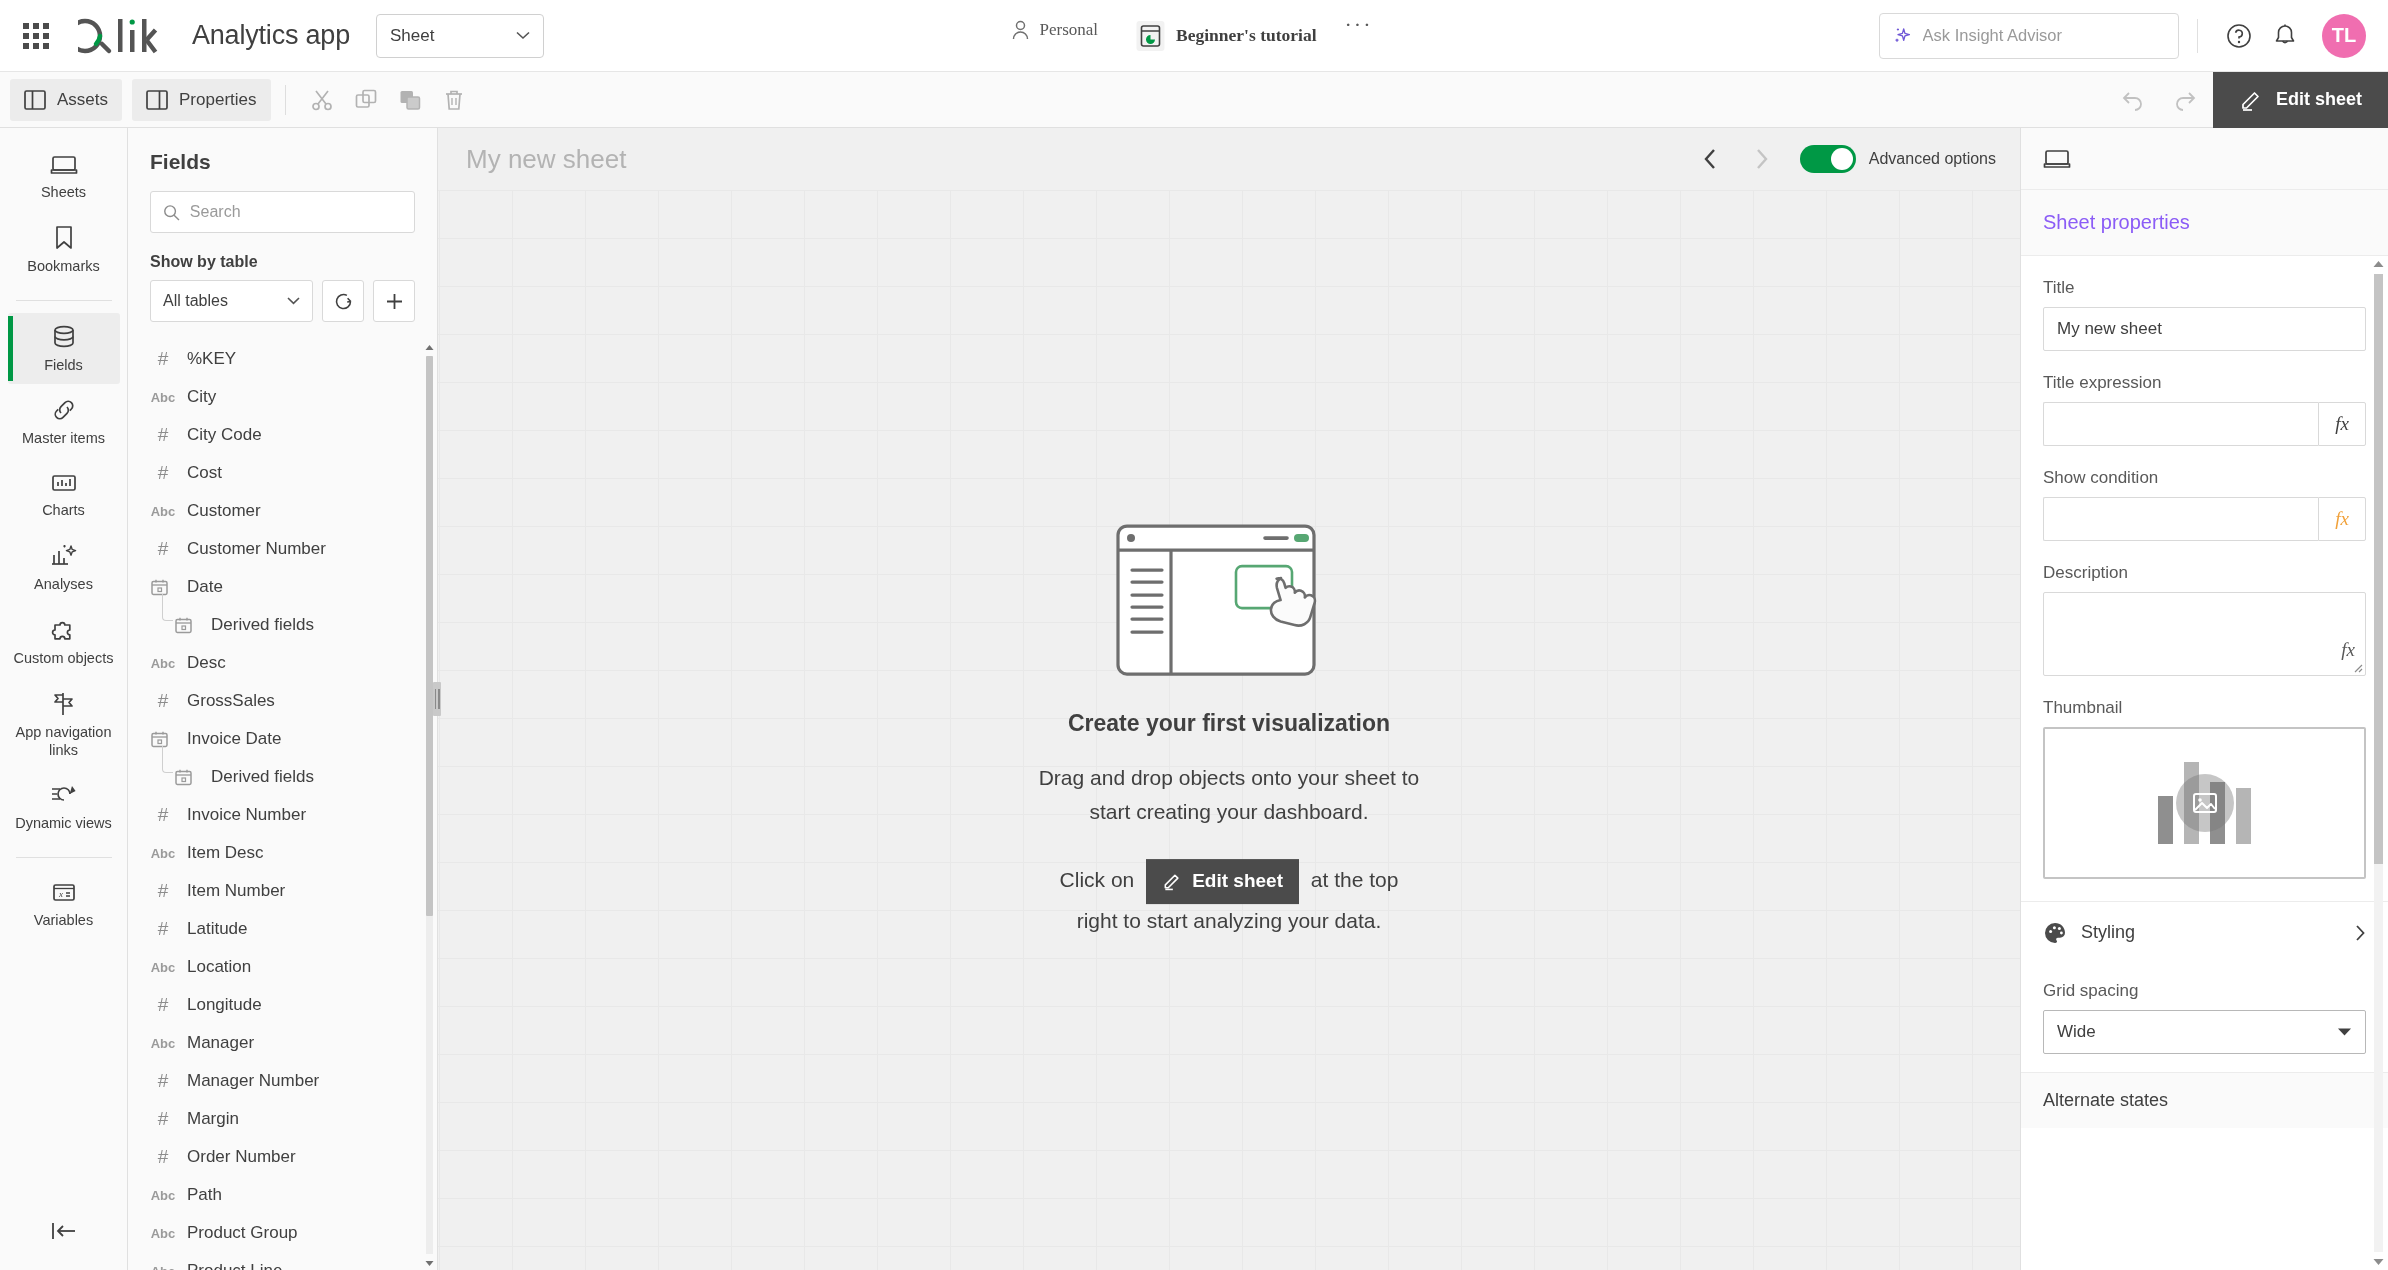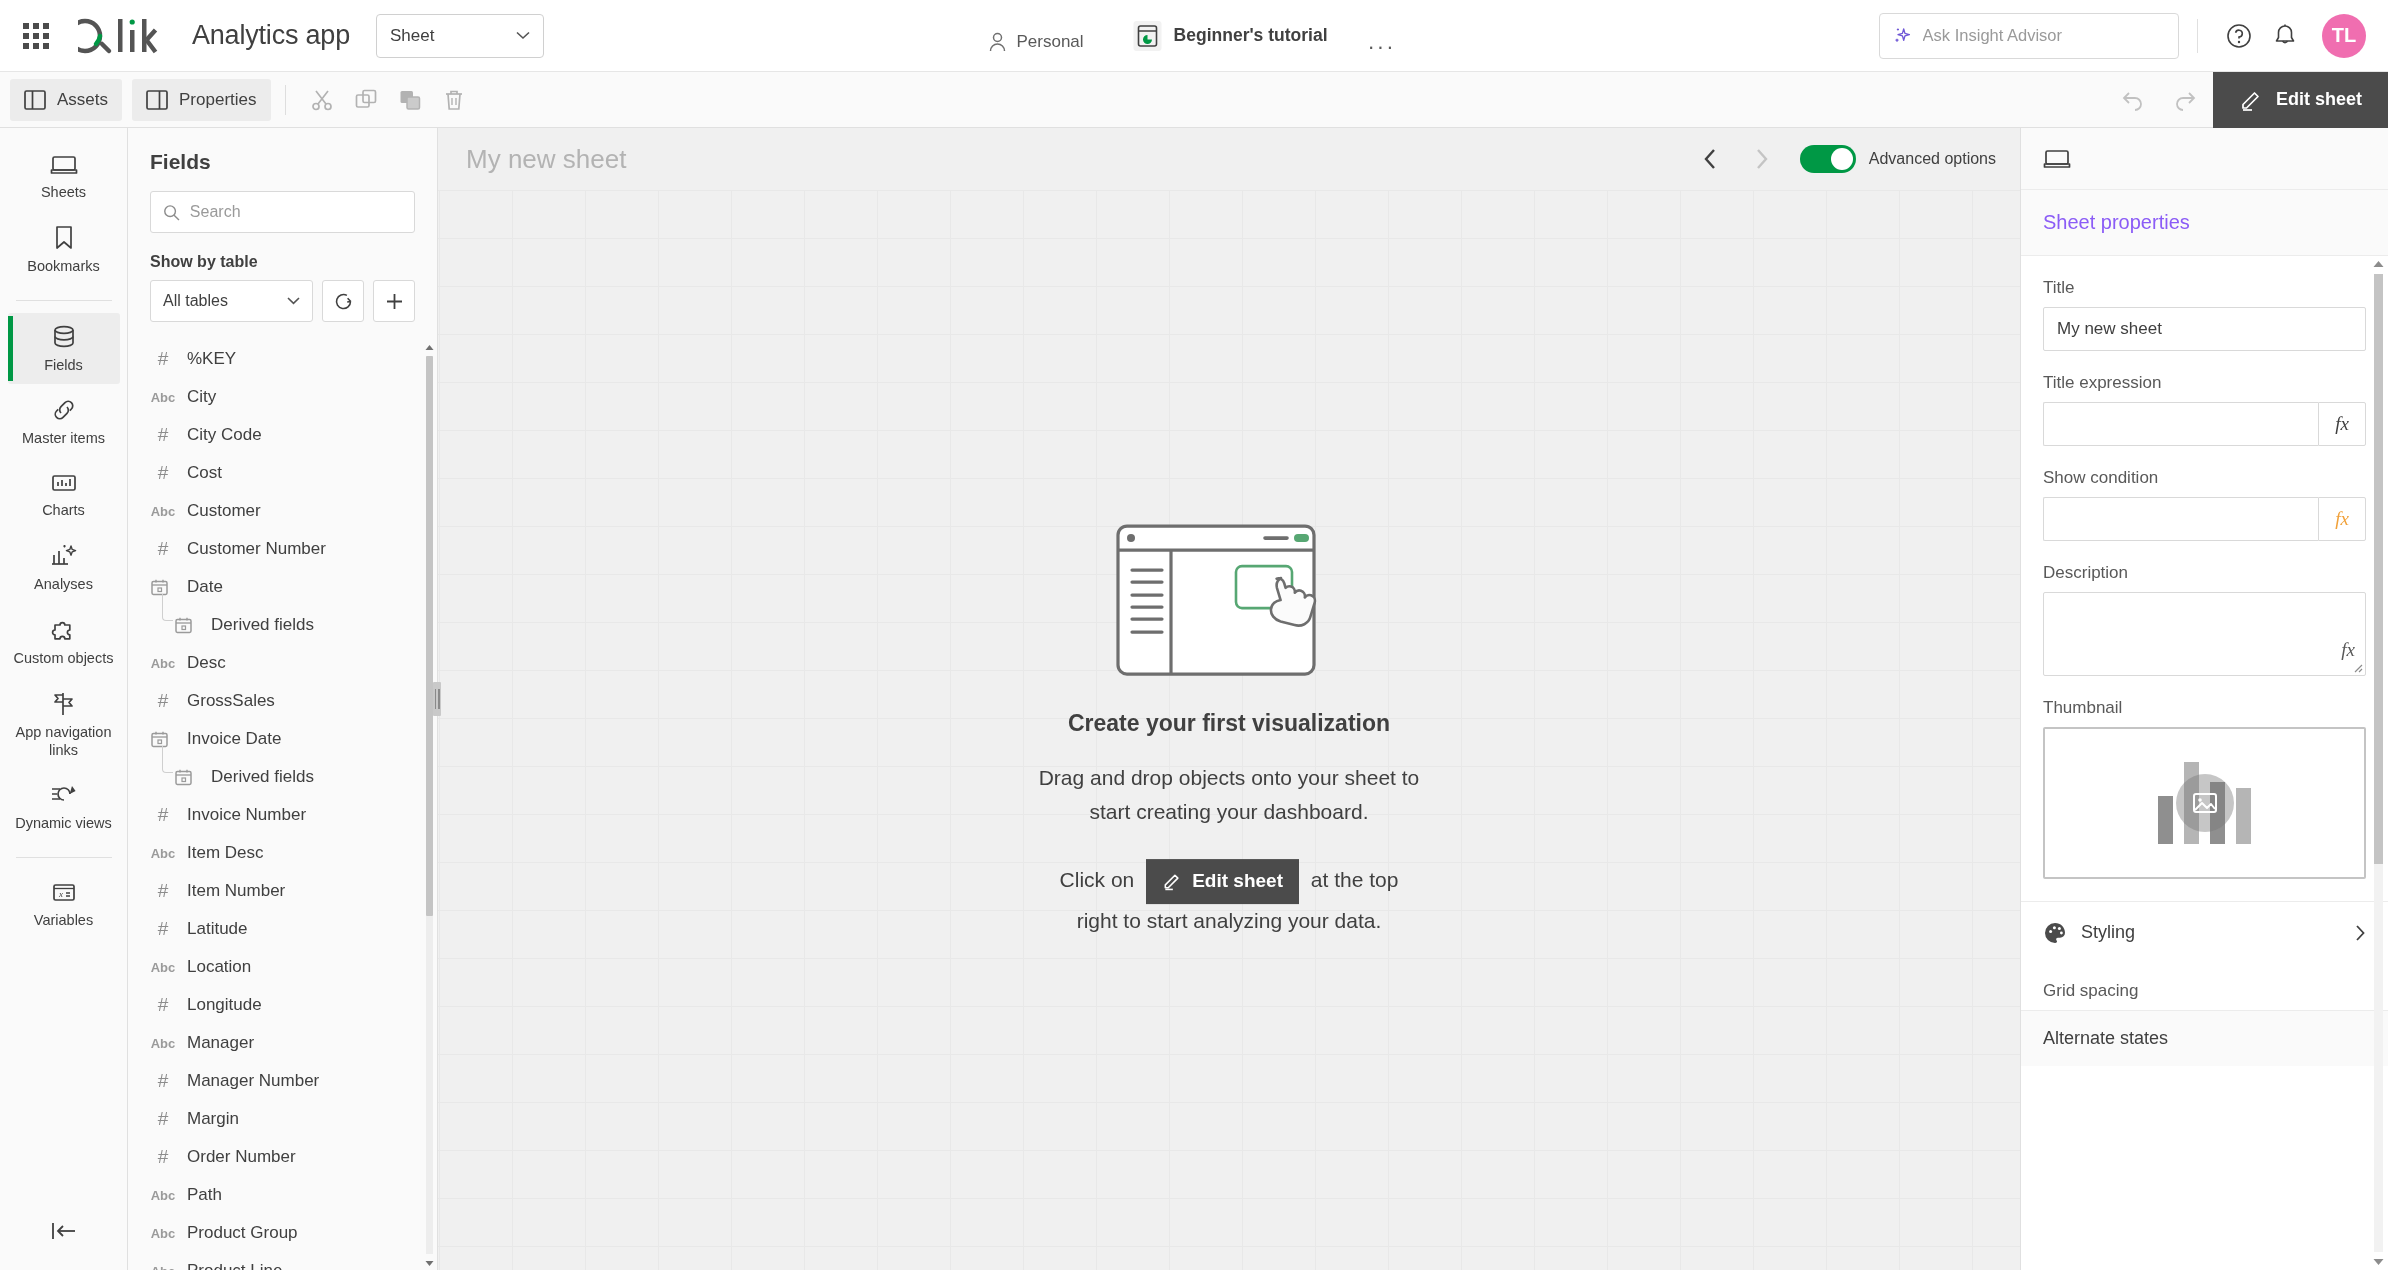--- a/index.html
+++ b/index.html
@@ -23,21 +23,21 @@
   .grid-dots { display: grid; grid-template-columns: repeat(3, 6px); grid-template-rows: repeat(3, 6px); gap: 4px; }
   .grid-dots i { width: 6px; height: 6px; background: #4b4b4b; display: block; }
   .logo { margin-left: 6px; display: flex; align-items: center; }
   .app-title { font-size: 27px; color: #404040; margin-left: 18px; letter-spacing: -0.2px; }
   .sheet-select {
     margin-left: 26px; width: 168px; height: 44px;
     border: 1px solid #d0d0d0; border-radius: 4px; background: #fff;
     display: flex; align-items: center; justify-content: space-between;
     padding: 0 13px; font-size: 17px; color: #404040; cursor: pointer;
   }
-  .center-nav { position: absolute; left: 50%; transform: translateX(-50%); display: flex; align-items: flex-end; gap: 12px; }
+  .center-nav { position: absolute; left: 50%; transform: translateX(-50%); display: flex; align-items: flex-start; gap: 0; font-family: Liberation Serif, serif; }
   .personal { display: flex; align-items: center; gap: 10px; font-size: 17px; color: #595959; padding: 6px 12px; cursor: pointer; }
   .tut-chip { display: flex; align-items: center; gap: 12px; padding: 7px 12px; border-radius: 4px; cursor: pointer; margin-left: 14px; }
   .tut-chip .ic { background: #f2f2f2; border-radius: 3px; padding: 3px; display: flex; }
   .tut-label { font-size: 17.5px; color: #404040; font-weight: 600; }
   .dots-btn { font-size: 22px; color: #595959; padding: 0 16px; letter-spacing: 2px; cursor: pointer; line-height: 1; }
   .topbar-right { margin-left: auto; display: flex; align-items: center; padding-right: 22px; gap: 0; }
   .insight-box {
     width: 300px; height: 46px; border: 1px solid #d9d9d9; border-radius: 4px;
     display: flex; align-items: center; padding: 0 13px; gap: 10px; background: #fff; cursor: text;
   }
@@ -801,20 +801,26 @@
           <span class="lbl">Styling</span>
           <span class="chev">
             <svg width="12" height="18" viewBox="0 0 12 18">
                 <path d="M3 2 L9.5 9 L3 16" fill="none" stroke="#404040" stroke-width="1.8"></path>
               </svg>
           </span>
         </div>
 
         <div style="height:18px"></div>
         <div class="plabel">Grid spacing</div>
+        <div class="pselect">
+          <span>Wide</span>
+          <svg width="15" height="10" viewBox="0 0 15 10">
+            <path d="M1 1.5 L7.5 8.5 L14 1.5 z" fill="#404040"></path>
+          </svg>
+        </div>
 
         <div class="psection">Alternate states</div>
 
         <div class="props-scroll">
           <div class="ps-track"></div>
           <div class="ps-thumb"></div>
           <div class="ps-arrow" style="top:0">
             <svg width="11" height="8" viewBox="0 0 11 8">
                 <path d="M0.5 7 L5.5 1 L10.5 7 z" fill="#8c8c8c"></path>
               </svg>

